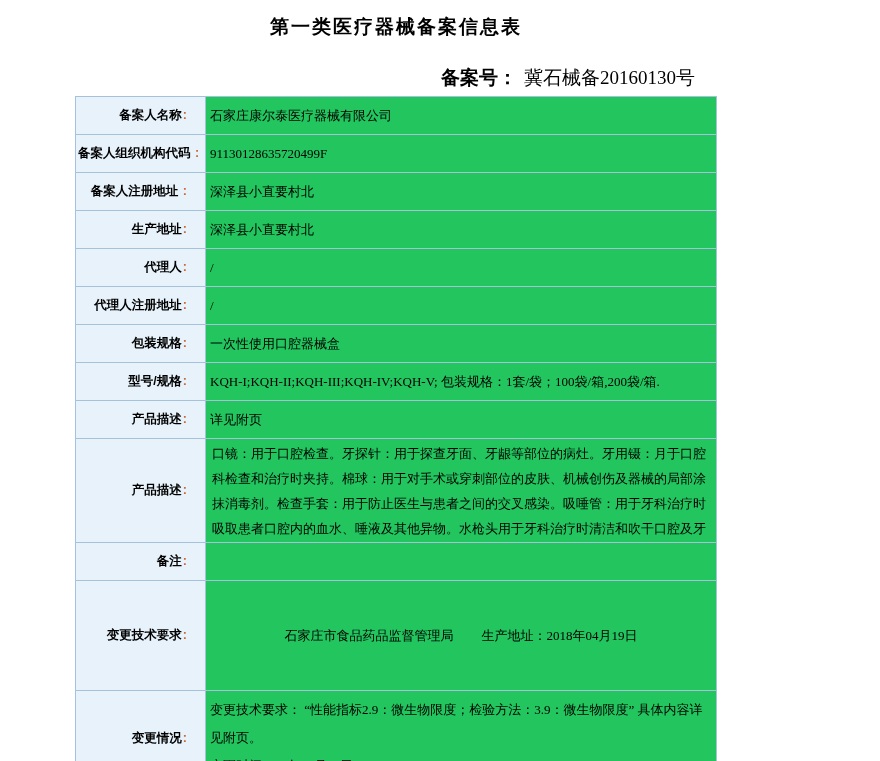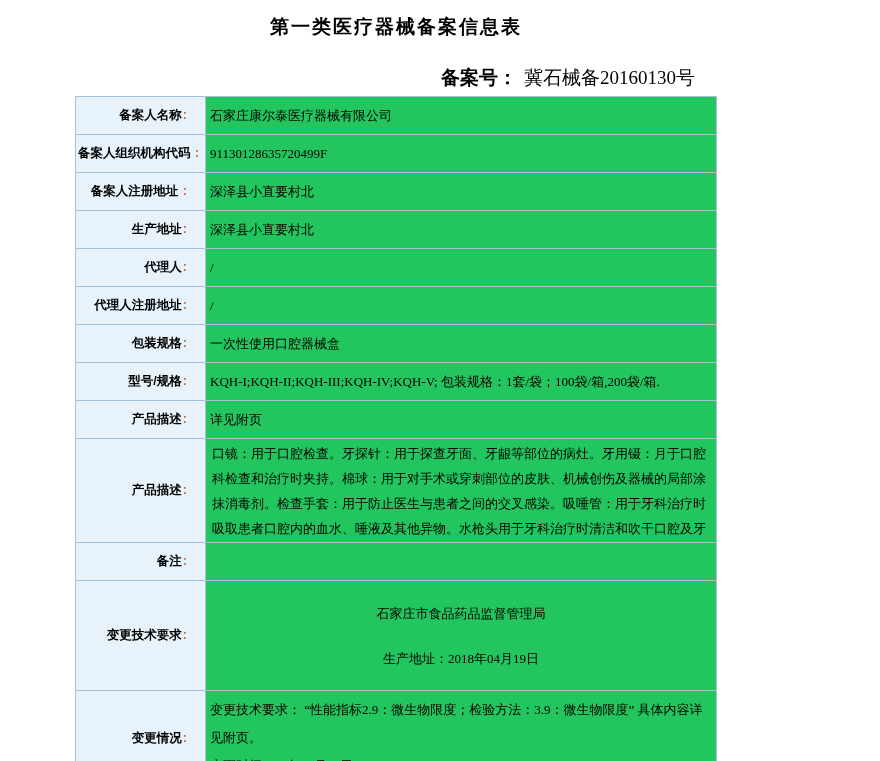--- a/index.html
+++ b/index.html
@@ -61,21 +61,21 @@
     font-family: "Liberation Serif", "DejaVu Serif", serif;
   }
   .value-text { width: 100%; }
 
   .row-normal td   { height: 38px; }
   .row-intended td { height: 101px; }
   .row-intended .value-text { line-height: 25px; max-height: 99px; overflow: hidden; padding: 0 2px; }
   .row-center2 td  { height: 110px; }
   .row-center2 .value-text {
     height: 100%;
-    display: flex; flex-direction: column;
+    display: flex; flex-direction: row;
     align-items: center; justify-content: center;
     gap: 28px; line-height: 17px;
   }
   .row-change td { height: 95px; }
   .row-change .value-text { line-height: 28px; }
 </style>
 </head>
 <body>
 
 <div class="container">

